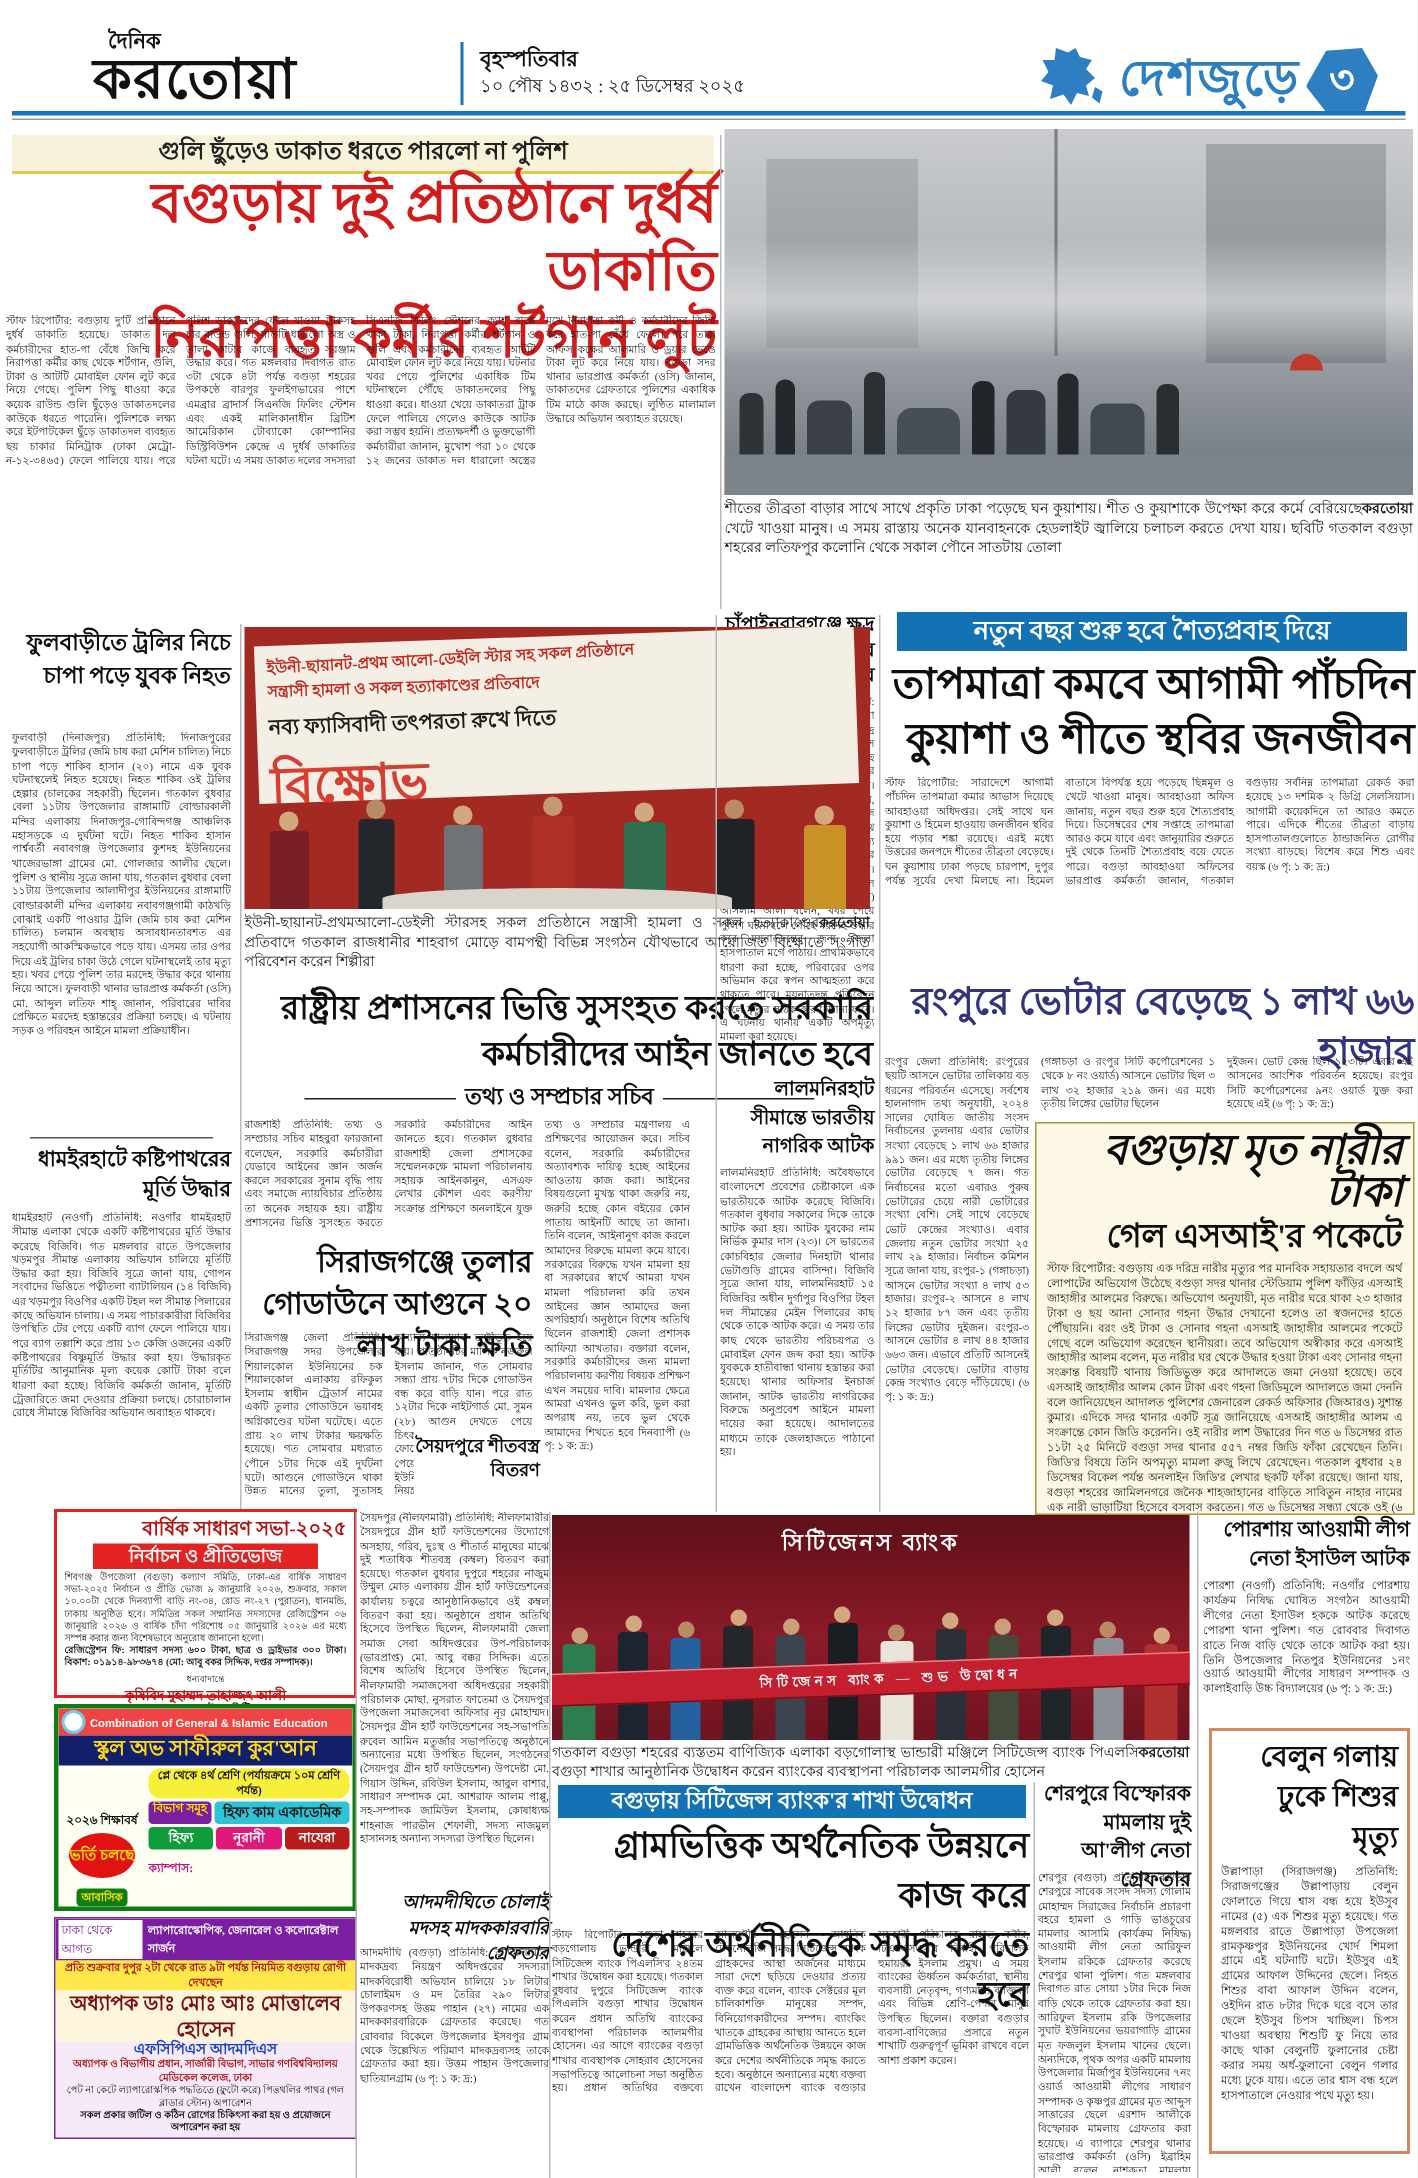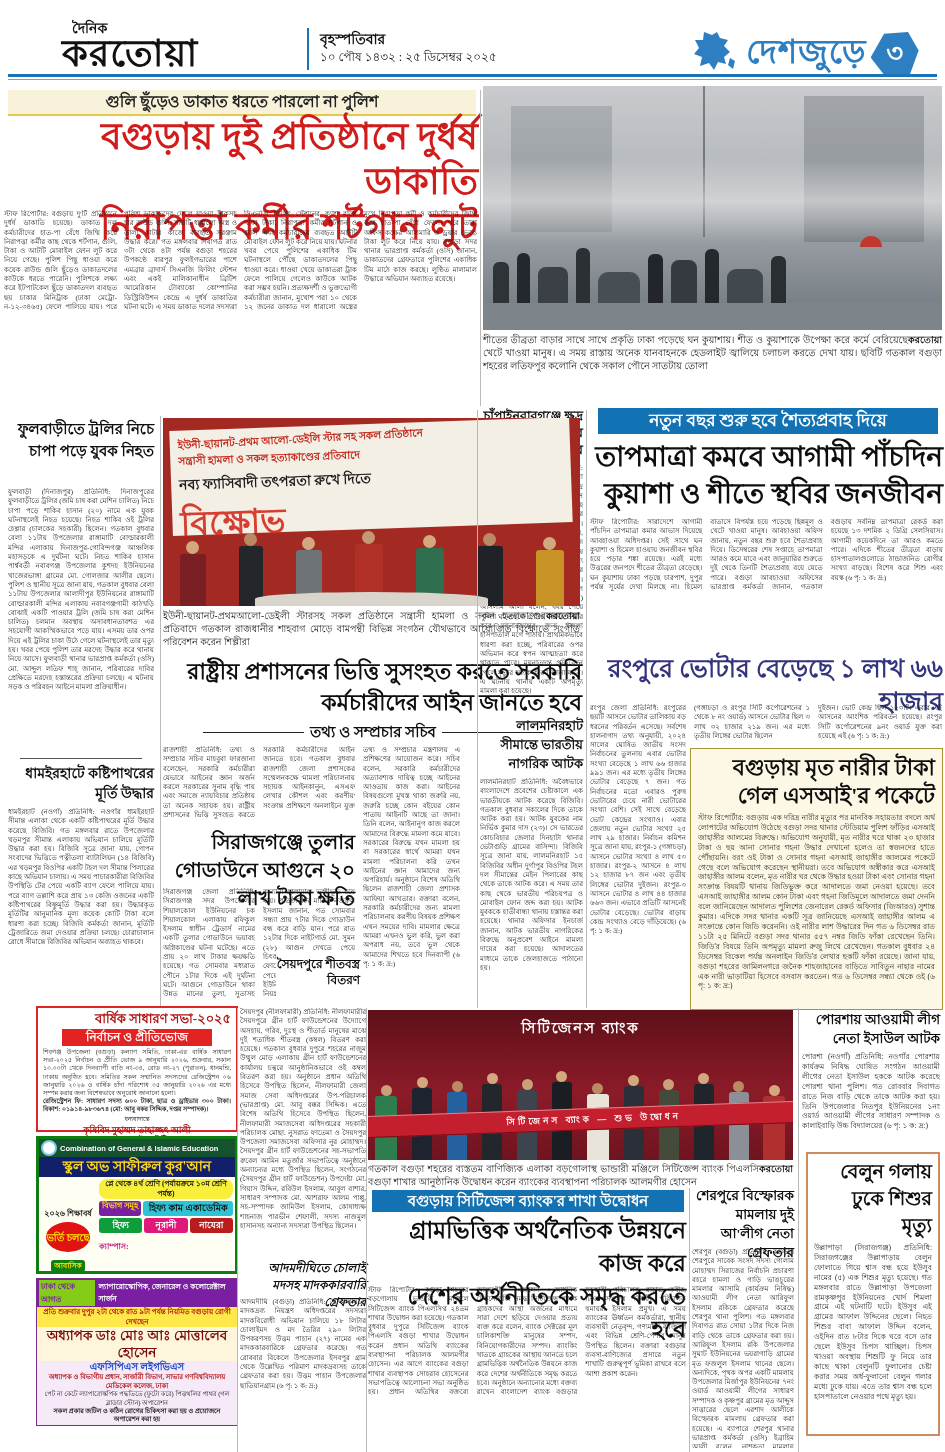--- a/index.html
+++ b/index.html
@@ -162,39 +162,39 @@
   <div class="abs hl" style="left:163px;top:828px;width:192px;font-size:20px;line-height:28px;">সিরাজগঞ্জে তুলার গোডাউনে আগুনে ২০ লাখ টাকা ক্ষতি</div>
   <div class="abs jt b7 cols2" style="left:163px;top:888px;width:192px;height:118px;">সিরাজগঞ্জ জেলা প্রতিনিধি: সিরাজগঞ্জ সদর উপজেলার শিয়ালকোল ইউনিয়নের চক শিয়ালকোল এলাকায় রফিকুল ইসলাম স্বাধীন ট্রেডার্স নামের একটি তুলার গোডাউনে ভয়াবহ অগ্নিকাণ্ডের ঘটনা ঘটেছে। এতে প্রায় ২০ লাখ টাকার ক্ষয়ক্ষতি হয়েছে। গত সোমবার মধ্যরাত পৌনে ১টার দিকে এই দুর্ঘটনা ঘটে। আগুনে গোডাউনে থাকা উন্নত মানের তুলা, সুতাসহ অন্যান্য মালামাল ভস্মীভূত হয়ে যায়। প্রতিষ্ঠানটির মালিক নজরুল ইসলাম জানান, গত সোমবার সন্ধ্যা প্রায় ৭টার দিকে গোডাউন বন্ধ করে বাড়ি যান। পরে রাত ১২টার দিকে নাইটগার্ড মো. সুমন (২৮) আগুন দেখতে পেয়ে চিৎকার করেন এবং মোবাইল ফোনে মালিককে জানান। খবর পেয়ে ফায়ার সার্ভিসের একটি ইউনিট ঘটনাস্থলে গিয়ে আগুন নিয়ন্ত্রণে আনে। তবে ততক্ষণে গোডাউনের ভেতরে থাকা সব তুলা ও মালামাল পুড়ে যায়। সিরাজগঞ্জ সদর থানার অফিসার ইনচার্জ (ওসি) মোহাম্মদ শহিদুল ইসলাম জানান, ভুক্তভোগী সাধারণ ডায়েরি করেছেন। বিষয়টি সুষ্ঠু তদন্ত সাপেক্ষে প্রয়োজনীয় ব্যবস্থা গ্রহণ করা হবে।</div>
   <div class="abs hl" style="left:276px;top:950px;width:84px;height:56px;background:#fff;font-size:12px;line-height:16px;padding-top:6px;">সৈয়দপুরে শীতবস্ত্র বিতরণ</div>
 
   <div class="abs hl" style="left:588px;top:652px;width:355px;font-size:25px;line-height:33px;color:#34347d;">রংপুরে ভোটার বেড়েছে ১ লাখ ৬৬ হাজার</div>
   <div class="abs jt b7 ovh" style="left:590px;top:704px;width:96px;height:304px;">রংপুর জেলা প্রতিনিধি: রংপুরের ছয়টি আসনে ভোটার তালিকায় বড় ধরনের পরিবর্তন এসেছে। সর্বশেষ হালনাগাদ তথ্য অনুযায়ী, ২০২৪ সালের ঘোষিত জাতীয় সংসদ নির্বাচনের তুলনায় এবার ভোটার সংখ্যা বেড়েছে ১ লাখ ৬৬ হাজার ৯৯১ জন। এর মধ্যে তৃতীয় লিঙ্গের ভোটার বেড়েছে ৭ জন। গত নির্বাচনের মতো এবারও পুরুষ ভোটারের চেয়ে নারী ভোটারের সংখ্যা বেশি। সেই সাথে বেড়েছে ভোট কেন্দ্রের সংখ্যাও। এবার জেলায় নতুন ভোটার সংখ্যা ২৫ লাখ ২৯ হাজার। নির্বাচন কমিশন সূত্রে জানা যায়, রংপুর-১ (গঙ্গাচড়া) আসনে ভোটার সংখ্যা ৪ লাখ ৫৩ হাজার। রংপুর-২ আসনে ৪ লাখ ১২ হাজার ৮৭ জন এবং তৃতীয় লিঙ্গের ভোটার দুইজন। রংপুর-৩ আসনে ভোটার ৪ লাখ ৪৪ হাজার ৬৬৩ জন। এভাবে প্রতিটি আসনেই ভোটার বেড়েছে। ভোটার বাড়ায় কেন্দ্র সংখ্যাও বেড়ে দাঁড়িয়েছে। (৬ পৃ: ১ ক: দ্র:)</div>
   <div class="abs jt b7 ovh" style="left:694px;top:704px;width:116px;height:40px;">(গঙ্গাচড়া ও রংপুর সিটি কর্পোরেশনের ১ থেকে ৮ নং ওয়ার্ড) আসনে ভোটার ছিল ৩ লাখ ৩২ হাজার ২১৯ জন। এর মধ্যে তৃতীয় লিঙ্গের ভোটার ছিলেন</div>
   <div class="abs jt b7 ovh" style="left:818px;top:704px;width:124px;height:40px;">দুইজন। ভোট কেন্দ্র ছিল ১২৩টি। এবার এই আসনের আংশিক পরিবর্তন হয়েছে। রংপুর সিটি কর্পোরেশনের ৯নং ওয়ার্ড যুক্ত করা হয়েছে এই (৬ পৃ: ১ ক: দ্র:)</div>
 
   <div class="abs adbox" style="left:690px;top:748px;width:253px;height:262px;background:#fdf8e6;border:1px solid #a99536;padding:5px 7px;">
-    <div class="hl" style="font-size:22px;line-height:28px;">বগুড়ায় মৃত নারীর টাকা</div>
+    <div class="hl" style="font-size:28px;line-height:28px;font-style:italic;">বগুড়ায় মৃত নারীর টাকা</div>
     <div class="hl" style="font-size:22px;line-height:28px;">গেল এসআই'র পকেটে</div>
     <div class="jt b75 ovh" style="height:188px;margin-top:3px;">স্টাফ রিপোর্টার: বগুড়ায় এক দরিদ্র নারীর মৃত্যুর পর মানবিক সহায়তার বদলে অর্থ লোপাটের অভিযোগ উঠেছে বগুড়া সদর থানার স্টেডিয়াম পুলিশ ফাঁড়ির এসআই জাহাঙ্গীর আলমের বিরুদ্ধে। অভিযোগ অনুযায়ী, মৃত নারীর ঘরে থাকা ২৩ হাজার টাকা ও ছয় আনা সোনার গহনা উদ্ধার দেখানো হলেও তা স্বজনদের হাতে পৌঁছায়নি। বরং ওই টাকা ও সোনার গহনা এসআই জাহাঙ্গীর আলমের পকেটে গেছে বলে অভিযোগ করেছেন স্থানীয়রা। তবে অভিযোগ অস্বীকার করে এসআই জাহাঙ্গীর আলম বলেন, মৃত নারীর ঘর থেকে উদ্ধার হওয়া টাকা এবং সোনার গহনা সংক্রান্ত বিষয়টি থানায় জিডিভুক্ত করে আদালতে জমা নেওয়া হয়েছে। তবে এসআই জাহাঙ্গীর আলম কোন টাকা এবং গহনা জিডিমূলে আদালতে জমা দেননি বলে জানিয়েছেন আদালত পুলিশের জেনারেল রেকর্ড অফিসার (জিআরও) সুশান্ত কুমার। এদিকে সদর থানার একটি সূত্র জানিয়েছে এসআই জাহাঙ্গীর আলম এ সংক্রান্তে কোন জিডি করেননি। ওই নারীর লাশ উদ্ধারের দিন গত ৬ ডিসেম্বর রাত ১১টা ২৫ মিনিটে বগুড়া সদর থানার ৫৫৭ নম্বর জিডি ফাঁকা রেখেছেন তিনি। জিডি'র বিষয়ে তিনি অপমৃত্যু মামলা রুজু লিখে রেখেছেন। গতকাল বুধবার ২৪ ডিসেম্বর বিকেল পর্যন্ত অনলাইন জিডি'র লেখার ছকটি ফাঁকা রয়েছে। জানা যায়, বগুড়া শহরের জামিলনগরে জনৈক শাহজাহানের বাড়িতে সাবিতুন নাহার নামের এক নারী ভাড়াটিয়া হিসেবে বসবাস করতেন। গত ৬ ডিসেম্বর সন্ধ্যা থেকে ওই (৬ পৃ: ১ ক: দ্র:)</div>
   </div>
 
   <div class="abs adbox" style="left:36px;top:1006px;width:202px;height:126px;border:2px solid #e02424;padding:3px 5px;background:#fff;">
     <div class="hl" style="font-size:13px;line-height:16px;color:#b01414;">বার্ষিক সাধারণ সভা-২০২৫</div>
     <div style="margin:2px auto;width:150px;background:#e32222;color:#fff;font-weight:bold;font-size:12px;text-align:center;line-height:17px;">নির্বাচন ও প্রীতিভোজ</div>
     <div class="jt" style="font-size:6.3px;line-height:8.2px;">শিবগঞ্জ উপজেলা (বগুড়া) কল্যাণ সমিতি, ঢাকা-এর বার্ষিক সাধারণ সভা-২০২৫ নির্বাচন ও প্রীতি ভোজ ৯ জানুয়ারি ২০২৬, শুক্রবার, সকাল ১০.০০টা থেকে দিনব্যাপী বাড়ি নং-৩৪, রোড নং-২৭ (পুরাতন), ধানমন্ডি, ঢাকায় অনুষ্ঠিত হবে। সমিতির সকল সম্মানিত সদস্যদের রেজিস্ট্রেশন ০৬ জানুয়ারি ২০২৬ ও বার্ষিক চাঁদা পরিশোধ ০৫ জানুয়ারি ২০২৬ এর মধ্যে সম্পন্ন করার জন্য বিশেষভাবে অনুরোধ জানানো হলো।</div>
     <div class="jt" style="font-size:6.3px;line-height:8.2px;font-weight:bold;">রেজিস্ট্রেশন ফি: সাধারণ সদস্য ৬০০ টাকা, ছাত্র ও ড্রাইভার ৩০০ টাকা। বিকাশ: ০১৯১৪-৯৮৩৬৭৪ (মো: আবু বকর সিদ্দিক, দপ্তর সম্পাদক)।</div>
     <div style="font-size:6px;text-align:center;">ধন্যবাদান্তে</div>
     <div style="font-size:9px;font-weight:bold;color:#b01414;text-align:center;line-height:10px;">কৃষিবিদ মুহাম্মদ তাহাজ্জৎ আলী</div>
     <div style="font-size:7.5px;font-weight:bold;text-align:center;line-height:9px;">আহ্বায়ক, উপকমিটি</div>
     <div style="font-size:7px;text-align:center;line-height:8.5px;">বার্ষিক সাধারণ সভা-২০২৫</div>
     <div style="font-size:6.5px;text-align:center;line-height:8px;">শিবগঞ্জ উপজেলা (বগুড়া) কল্যাণ সমিতি, ঢাকা।</div>
   </div>
 
   <div class="abs adbox" style="left:36px;top:1136px;width:202px;height:138px;border:3px solid #0e7d12;background:#fffef2;overflow:hidden;">
-    <div style="background:#14532d;color:#fff;display:flex;align-items:center;gap:3px;padding:1px 2px;">
+    <div style="background:#ef4444;color:#fff;display:flex;align-items:center;gap:3px;padding:1px 2px;">
       <span style="width:12px;height:12px;border-radius:50%;background:#fff;border:2px solid #79c7e8;display:inline-block;"></span>
       <span style="font-family:'Liberation Sans',sans-serif;font-size:7.5px;font-weight:bold;">Combination of General &amp; Islamic Education</span>
     </div>
     <div style="background:#12206b;color:#ffd81c;font-size:14px;font-weight:bold;text-align:center;line-height:20px;">স্কুল অভ সাফীরুল কুর'আন</div>
     <div style="display:flex;">
       <div style="width:58px;text-align:center;margin-top:28px;">
         <div style="font-size:8px;font-weight:bold;margin-top:2px;">২০২৬ শিক্ষাবর্ষ</div>
         <div style="margin:2px auto;width:44px;height:30px;background:#e01212;color:#ffe000;font-size:10px;font-weight:bold;border-radius:50%;display:flex;align-items:center;justify-content:center;line-height:11px;">ভর্তি চলছে</div>
         <div class="pill" style="background:#0e7d12;color:#ffe000;font-size:7.5px;margin:1px 0;">আবাসিক</div>
         <div class="pill" style="background:#a21caf;color:#ffe000;font-size:7.5px;margin:1px 0;">অনাবাসিক</div>
@@ -214,26 +214,26 @@
         <div style="margin:1px 2px;">
           <span style="color:#c0158a;font-size:8px;font-weight:bold;">ক্যাম্পাস:</span>
         </div>
       </div>
     </div>
 
   </div>
 
   <div class="abs adbox" style="left:36px;top:1278px;width:202px;height:148px;background:#f6e9f8;border:1px solid #7b2d8b;overflow:hidden;">
     <div style="background:#7b1fa2;display:flex;gap:3px;align-items:center;padding:1px 2px;">
-      <span style="background:#84cc16;color:#7b1fa2;font-size:8px;font-weight:bold;padding:0 2px;">ঢাকা থেকে আগত</span>
+      <span style="background:#ffffff;color:#7b1fa2;font-size:8px;font-weight:normal;padding:0 2px;">ঢাকা থেকে আগত</span>
       <span style="color:#fff;font-size:7.5px;font-weight:bold;">ল্যাপারোস্কোপিক, জেনারেল ও কলোরেক্টাল সার্জন</span>
     </div>
     <div style="background:#ffe84a;color:#b01414;font-size:7.2px;font-weight:bold;text-align:center;line-height:10px;">প্রতি শুক্রবার দুপুর ২টা থেকে রাত ৯টা পর্যন্ত নিয়মিত বগুড়ায় রোগী দেখছেন</div>
     <div style="color:#7a0d0d;font-size:13.5px;font-weight:bold;text-align:center;line-height:17px;background:#fdf6dc;">অধ্যাপক ডাঃ মোঃ আঃ মোত্তালেব হোসেন</div>
-    <div style="color:#1a45c0;font-size:10px;font-weight:bold;text-align:center;line-height:12px;">এফসিপিএস লইগভিএস</div>
+    <div style="color:#1a45c0;font-size:10px;font-weight:bold;text-align:center;line-height:12px;">এফসিপিএস আদমদিএস</div>
     <div style="color:#b01414;font-size:6.8px;font-weight:bold;text-align:center;line-height:8.6px;padding:0 3px;">অধ্যাপক ও বিভাগীয় প্রধান, সার্জারী বিভাগ, সাভার গণবিশ্ববিদ্যালয় মেডিকেল কলেজ, ঢাকা</div>
     <div style="color:#111;font-size:6.5px;text-align:center;line-height:8.4px;padding:0 3px;">পেট না কেটে ল্যাপারোস্কপিক পদ্ধতিতে (ফুটো করে) পিত্তথলির পাথর (গল ব্লাডার স্টোন) অপারেশন</div>
     <div style="color:#111;font-size:6.5px;font-weight:bold;text-align:center;line-height:8.4px;padding:0 3px;">সকল প্রকার জটিল ও কঠিন রোগের চিকিৎসা করা হয় ও প্রয়োজনে অপারেশন করা হয়</div>
     <div style="display:flex;gap:2px;padding:1px 2px;">
       <div style="flex:1;">
         <div style="background:#ffe84a;color:#b01414;font-size:7.5px;font-weight:bold;text-align:center;">বগুড়া চেম্বার:</div>
 
       </div>
       <div style="flex:1;">
         <div style="background:#ffe84a;color:#b01414;font-size:7.5px;font-weight:bold;text-align:center;">ঢাকা চেম্বার:</div>

